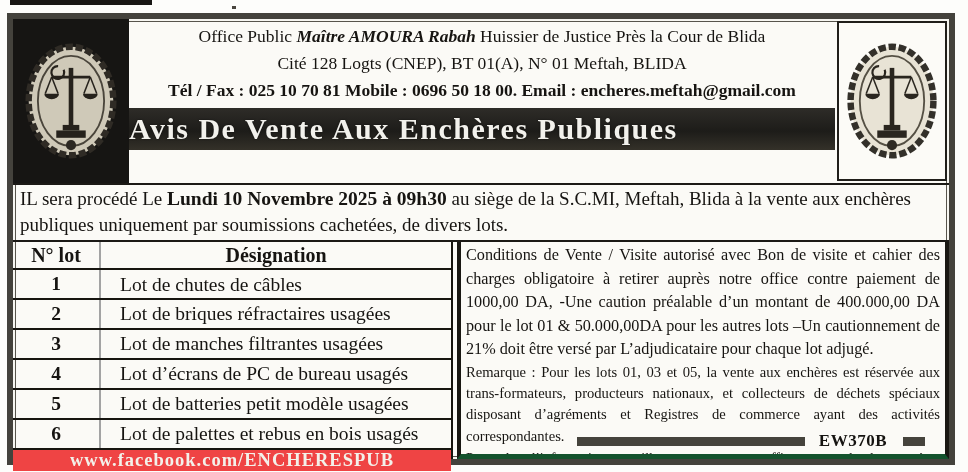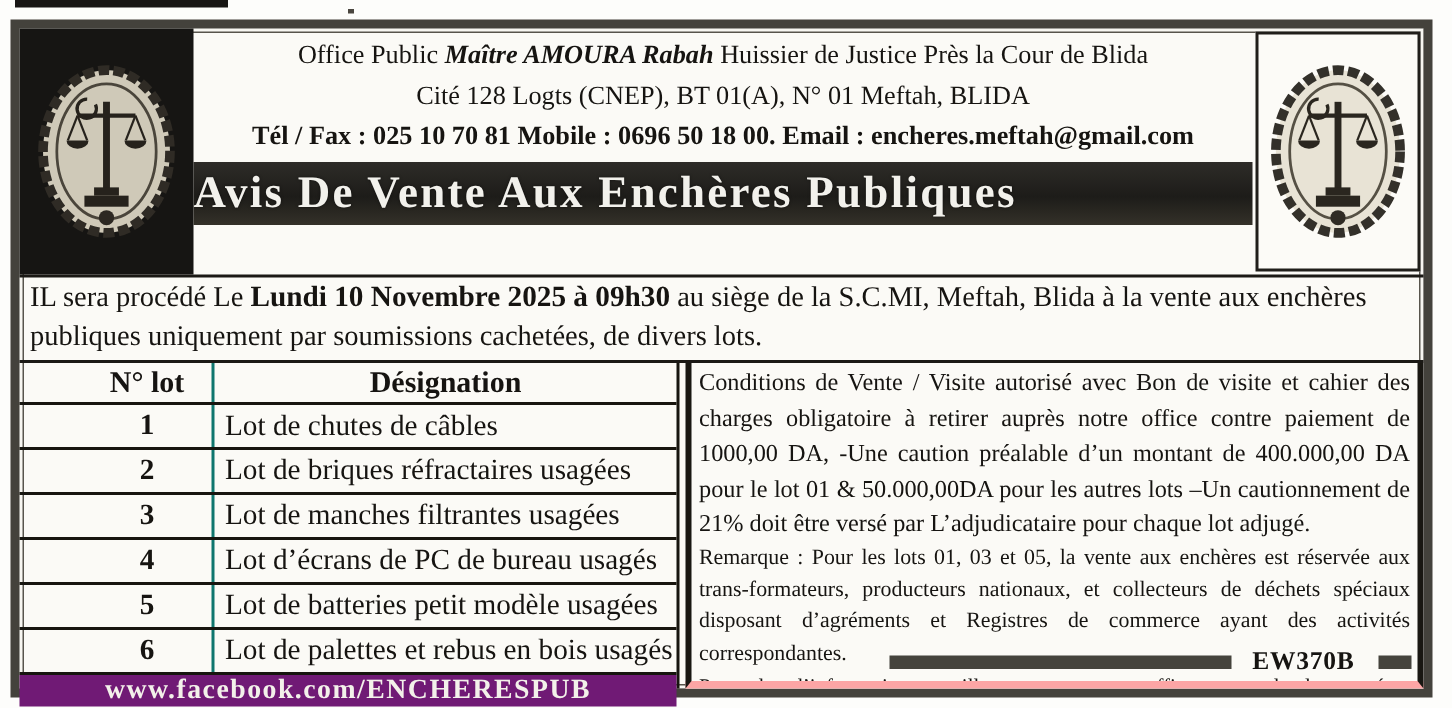--- a/index.html
+++ b/index.html
@@ -33,38 +33,38 @@
   
   .intro{flex:0 0 auto;border-top:2px solid #1b1915;border-bottom:2px solid #1b1915;
          padding:1px 7px 2px 7px;font-size:19px;line-height:26px;}
   .intro b{font-size:19.5px;}
 
   
   .mainrow{flex:1;display:flex;min-height:0;}
   .lots{flex:0 0 438px;display:flex;flex-direction:column;border-right:2px solid #17150f;}
   .trow{display:flex;border-bottom:2px solid #17150f;align-items:stretch;}
   .trow:last-of-type{border-bottom:2px solid #17150f;}
-  .tnum{flex:0 0 86px;border-right:2px solid #0f766e;text-align:center;
-        font-size:19.5px;line-height:28px;font-weight:bold;margin-left:42px;}
-  .tdes{flex:1;padding-left:7px;font-size:19.5px;line-height:28px;}
+  .tnum{flex:0 0 86px;border-right:2px solid #a3a3a3;text-align:center;
+        font-size:19.5px;line-height:28px;font-weight:bold;}
+  .tdes{flex:1;padding-left:19px;font-size:19.5px;line-height:28px;}
   .thead .tnum,.thead .tdes{font-weight:bold;text-align:center;padding-left:0;font-size:20px;line-height:26px;}
   .row-tall .tdes{line-height:27px;padding-top:1px;}
   .sub{font-weight:bold;}
-  .fbbanner{margin-top:auto;height:25px;background:#701a75;color:#f3f1ea;display:flex;
+  .fbbanner{margin-top:auto;height:25px;background:#ef4444;color:#f3f1ea;display:flex;
             align-items:center;justify-content:center;font-size:18.5px;font-weight:bold;letter-spacing:1px;}
 
   
   .conds{flex:1;margin-left:4px;border-left:4px solid #191712;border-right:4px solid #191712;
-         border-bottom:5px solid #fca5a5;box-sizing:border-box;position:relative;
+         border-bottom:5px solid #14532d;box-sizing:border-box;position:relative;
          padding:2px 5px 10px 5px;overflow:hidden;background:#fbfaf6;}
   .conds p{margin:0;text-align:justify;}
   .p1{font-size:16.2px;line-height:23.6px;}
   .p2{font-size:14.6px;line-height:21.2px;}
   .p3{font-size:14px;line-height:23px;}
-  .refrow{position:absolute;right:4px;bottom:3px;display:flex;align-items:center;}
+  .refrow{position:absolute;right:20px;bottom:3px;display:flex;align-items:center;}
   .bar{background:#45433c;height:9px;}
   .bar.long{width:228px;margin-right:14px;}
   .bar.short{width:22px;margin-left:16px;}
   .refcode{font-size:17px;font-weight:bold;letter-spacing:.5px;}
 </style>
 </head>
 <body>
 
 <div class="remnant-bar"></div>
 <div class="remnant-dot"></div>

